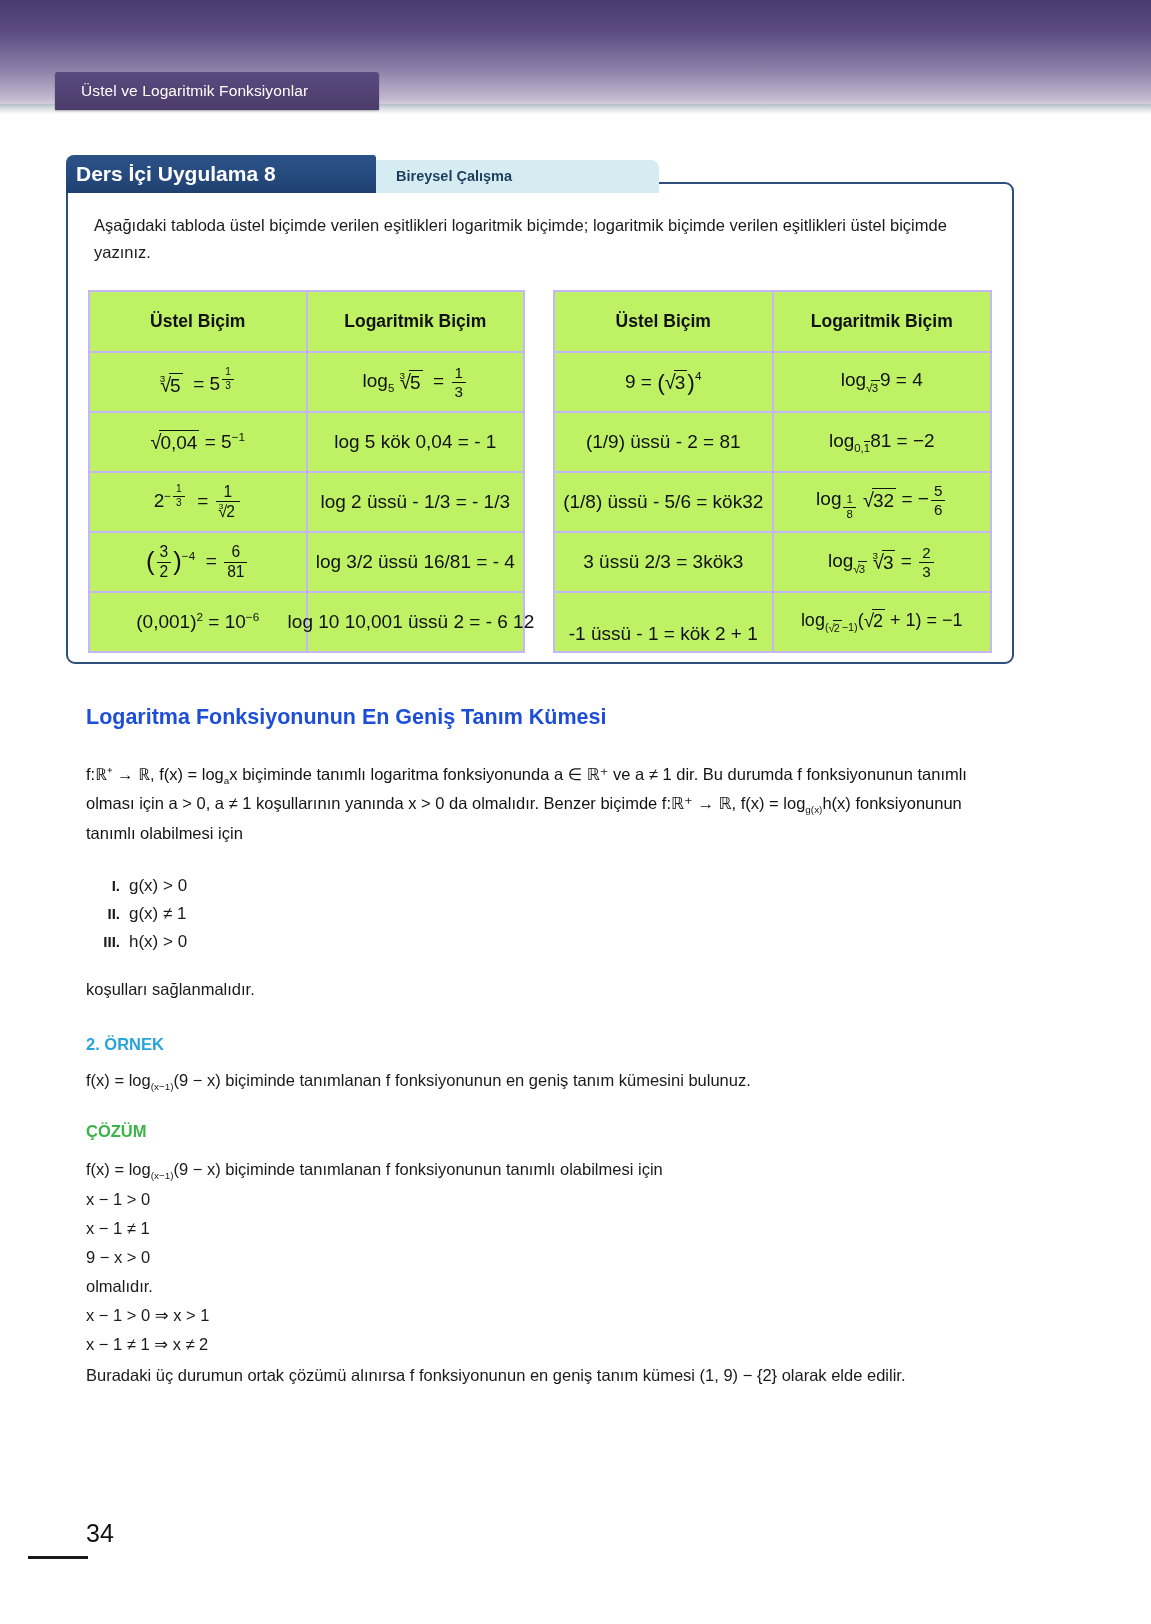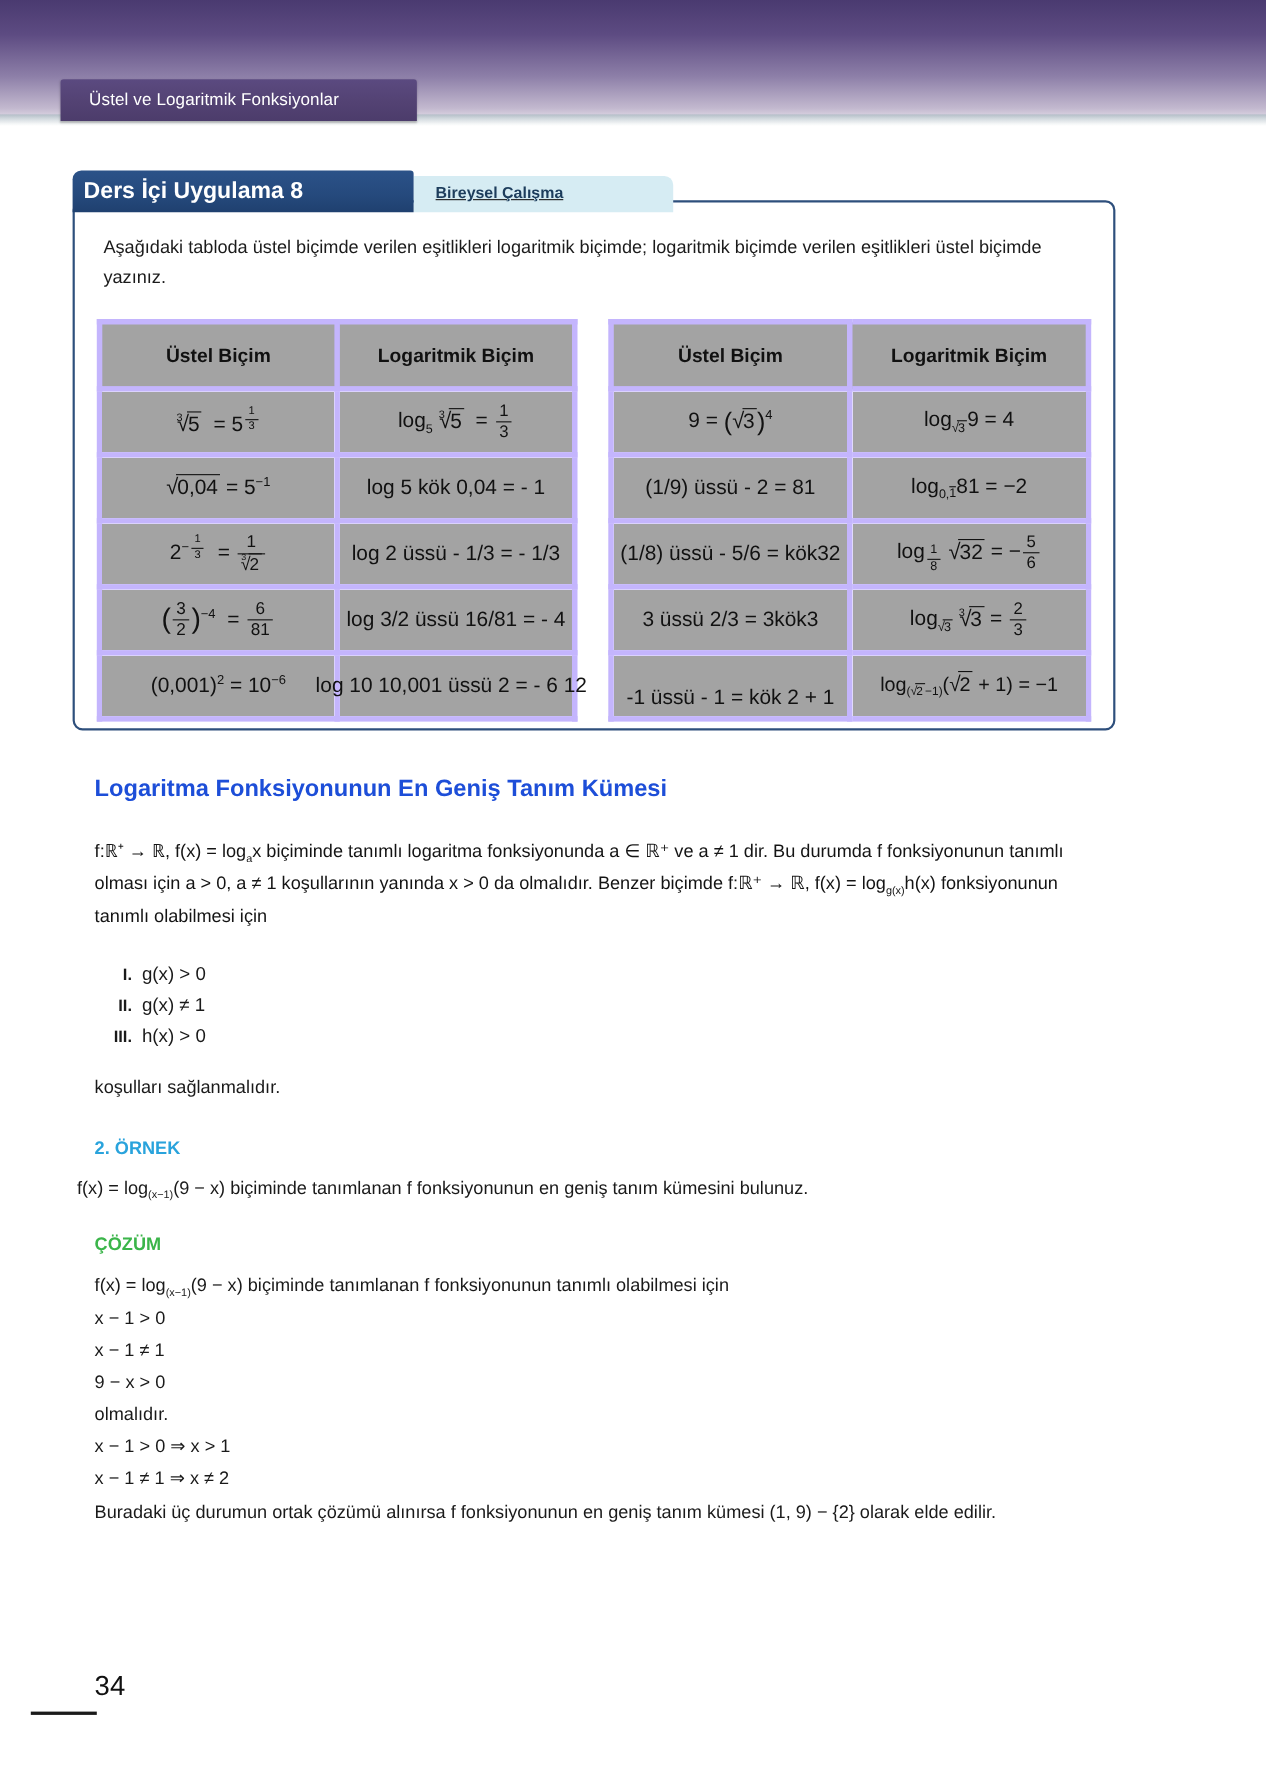--- a/index.html
+++ b/index.html
@@ -41,40 +41,39 @@
     position: absolute; left: 66px; top: 155px; width: 310px; height: 38px;
     background: linear-gradient(to bottom, #2b5288 0%, #25497c 60%, #1f406f 100%);
     border-top-left-radius: 8px; border-top-right-radius: 3px;
     z-index: 4;
   }
   .ex-head-blue span {
     display: block; color: #ffffff; font-size: 21px; font-weight: bold;
     padding: 7px 0 0 10px;
   }
   .ex-head-cyan {
-    position: absolute; left: 376px; top: 160px; width: 236px; height: 33px;
+    position: absolute; left: 376px; top: 160px; width: 283px; height: 33px;
     background: #d6ecf3; border-top-right-radius: 8px;
     z-index: 3;
-    text-decoration: underline;
   }
   .ex-head-cyan span {
     display: block; color: #1d3d5c; font-size: 14.5px; font-weight: bold;
     padding: 8px 0 0 20px;
   }
   .ex-body { position: absolute; left: 0; top: 0; width: 944px; padding: 28px 36px 0 26px; }
   .ex-intro { font-size: 16.5px; line-height: 1.62; color: #1b1b1b; }
 
   
   .tbl-wrap { position: absolute; top: 290px; }
   .tbl-left  { left: 88px; width: 437px; }
   .tbl-right { left: 553px; width: 439px; }
   table.fx { border-collapse: collapse; width: 100%; table-layout: fixed; }
   table.fx th, table.fx td {
-    border: 5px solid #c4b5fd; text-align: center; vertical-align: middle;
-    background: #a3a3a3;
+    border: 2px solid #c4b5fd; text-align: center; vertical-align: middle;
+    background: #bef264;
   }
   table.fx th { font-size: 17.5px; font-weight: bold; height: 61px; color: #111; }
   table.fx td { height: 60px; font-size: 19px; color: #111; position: relative; }
   table.fx col.c1 { width: 50%; }
   table.fx col.c2 { width: 50%; }
   .red { color: #e32119; font-size: 17px; font-weight: 500; white-space: nowrap; }
   .ovf { position: relative; z-index: 6; }
   .ovf-in { position: absolute; left: 50%; top: 50%; transform: translate(-50%,-50%); }
 
   
@@ -95,21 +94,21 @@
   }
   .para {
     position: absolute; left: 86px; top: 760px; width: 905px;
     font-size: 16.5px; line-height: 1.72; color: #141414; text-align: left;
   }
   .cond-list { position: absolute; left: 86px; top: 872px; font-size: 17px; line-height: 1.66; }
   .cond-list div { white-space: nowrap; }
   .cond-list .rn { display: inline-block; width: 34px; text-align: right; font-weight: bold; margin-right: 9px; font-size: 15px; }
   .koşul { position: absolute; left: 86px; top: 980px; font-size: 16.5px; }
   .ornek-lbl { position: absolute; left: 86px; top: 1035px; font-size: 16.5px; font-weight: bold; color: #29a3dc; }
-  .ornek-txt { position: absolute; left: 70px; top: 1067px; width: 905px; font-size: 16.5px; line-height: 1.6; }
+  .ornek-txt { position: absolute; left: 86px; top: 1067px; width: 905px; font-size: 16.5px; line-height: 1.6; }
   .cozum-lbl { position: absolute; left: 86px; top: 1122px; font-size: 16.5px; font-weight: bold; color: #3bb54a; }
   .cozum-body { position: absolute; left: 86px; top: 1155px; width: 905px; font-size: 16.5px; line-height: 1.76; }
   .cozum-body div { margin: 0; }
 
   
   .foot-rule { position: absolute; left: 28px; top: 1556px; width: 60px; height: 3px; background: #1a1a1a; }
   .page-no { position: absolute; left: 86px; top: 1519px; font-size: 25px; color: #111; }
 </style>
 </head>
 <body>

